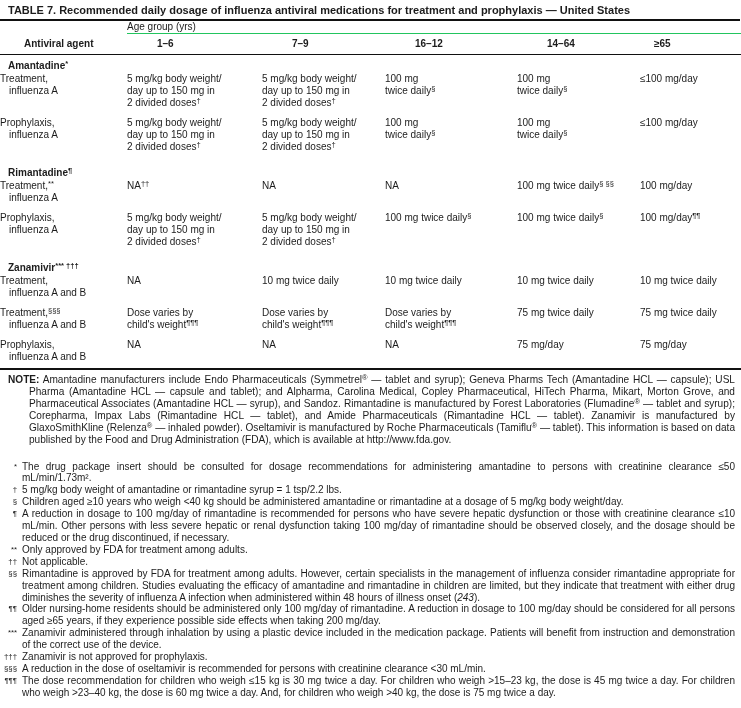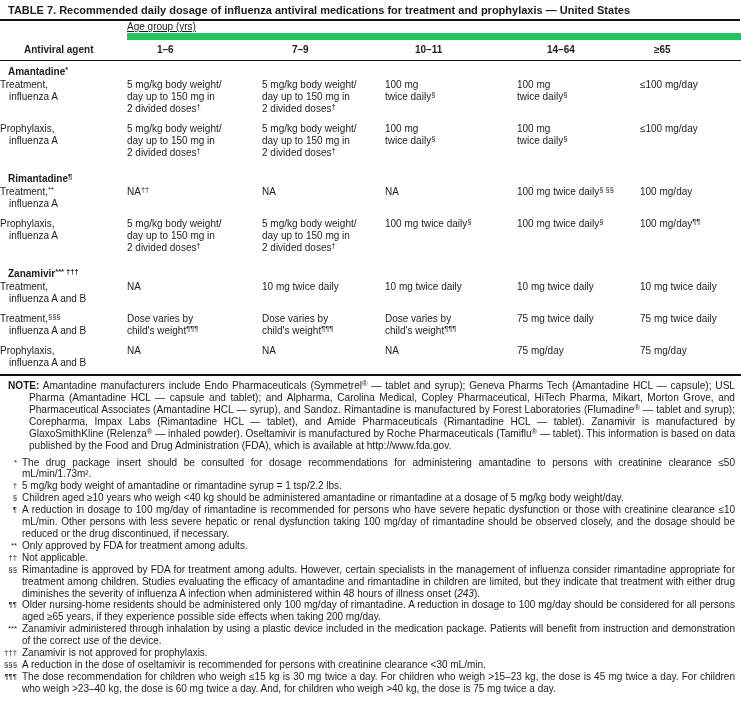--- a/index.html
+++ b/index.html
@@ -25,22 +25,22 @@
     border-bottom:2px solid #111;
   }
   table.dosage td,table.dosage th{
     padding:0;margin:0;vertical-align:top;text-align:left;font-weight:normal;
     overflow:hidden;
   }
   col.c1{width:127px}col.c2{width:135px}col.c3{width:123px}
   col.c4{width:132px}col.c5{width:123px}col.c6{width:101px}
 
   thead .age-span{
-    border-bottom:7px solid #22c55e;text-align:center;
-    font-weight:bold;padding-top:3px;padding-bottom:1px;font-size:10px;text-decoration:underline;
+    border-bottom:1px solid #22c55e;text-align:center;
+    font-weight:bold;padding-top:3px;padding-bottom:1px;font-size:10px;
   }
   thead tr.colrow th{
     border-bottom:1.5px solid #111;
     padding-top:4px;padding-bottom:4px;vertical-align:bottom;
     font-weight:bold;font-size:10px;
   }
   thead th.agent-h{padding-left:24px;}
   thead th.agecol{padding-left:30px;}
   thead th.agecol-last{padding-left:14px;}
 
@@ -57,21 +57,21 @@
 
   sup{
     font-size:7.5px;line-height:0;vertical-align:baseline;
     position:relative;top:-3.5px;
   }
 
   
   .notes{padding:4px 5px 0 0;}
   .note{
     font-size:10.1px;line-height:12.1px;text-align:justify;
-    padding-left:29px;text-indent:-21px;margin-bottom:4px;
+    padding-left:29px;text-indent:-21px;margin-bottom:14px;
   }
   .note b{font-weight:bold;}
   .fn{
     position:relative;padding-left:22px;
     font-size:10px;line-height:11.9px;text-align:justify;
   }
   .fn-m{
     position:absolute;left:0;top:1px;width:17px;text-align:right;
     font-size:7.8px;line-height:10px;
   }
@@ -94,21 +94,21 @@
     </colgroup>
     <thead>
       <tr>
         <th></th>
         <th colspan="5" class="age-span">Age group (yrs)</th>
       </tr>
       <tr class="colrow">
         <th class="agent-h">Antiviral agent</th>
         <th class="agecol">1–6</th>
         <th class="agecol">7–9</th>
-        <th class="agecol">10–11</th>
+        <th class="agecol">16–12</th>
         <th class="agecol">14–64</th>
         <th class="agecol-last">≥65</th>
       </tr>
     </thead>
     <tbody>
 
       <tr class="section first">
         <td colspan="6"><span>Amantadine</span><sup>*</sup></td>
       </tr>
       <tr class="datarow">

